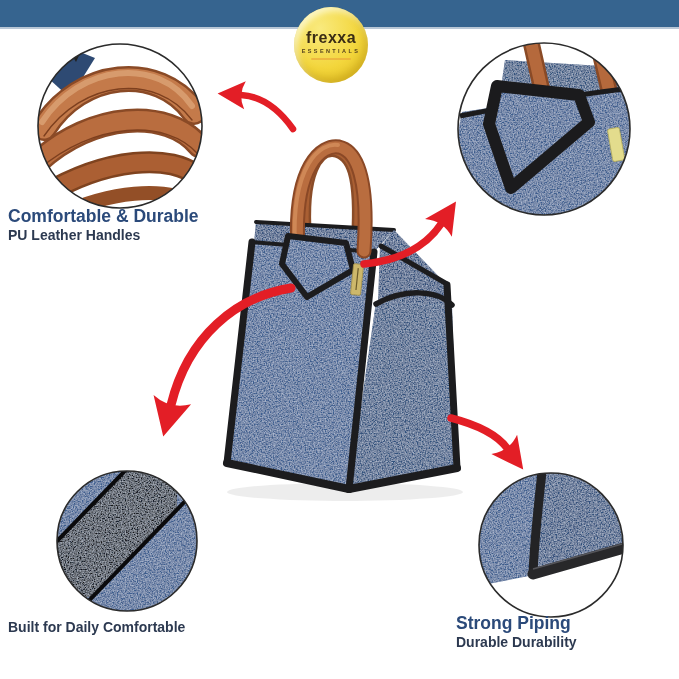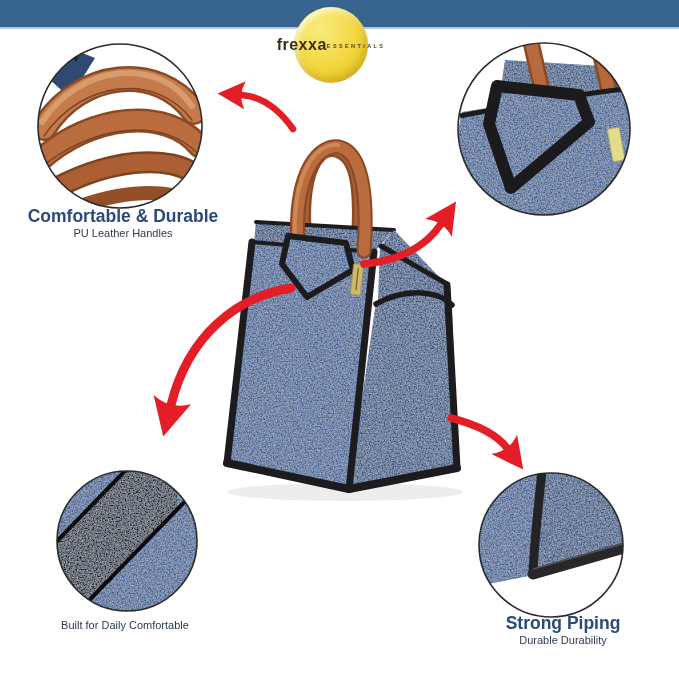--- a/index.html
+++ b/index.html
@@ -8,30 +8,30 @@
     font-family:"Liberation Sans", sans-serif;
   }
   .topbar{
     position:absolute;left:0;top:0;width:679px;height:27px;
     background:#36648f;border-bottom:2px solid #b9c7d6;
   }
   .logo{
     position:absolute;left:294px;top:7px;width:74px;height:76px;border-radius:50%;
     background:radial-gradient(circle at 35% 28%, #f9ea7e 0%, #f3d63c 55%, #e7c322 100%);
     box-shadow:inset -3px -5px 8px rgba(176,138,10,0.45), inset 3px 4px 6px rgba(255,255,230,0.8);
-    display:flex;align-items:center;justify-content:center;
+    display:flex;flex-direction:column;align-items:center;justify-content:center;
     text-align:center;
   }
   .logo-name{font-size:16px;font-weight:700;color:#3a2c15;letter-spacing:0.5px;line-height:1;}
   .logo-tagline{font-size:5.5px;font-weight:700;color:#53401d;letter-spacing:2.4px;margin-top:3px;line-height:1;}
   .logo-underline{width:40px;height:2px;background:#e9a43b;opacity:.65;border-radius:2px;margin-top:3px;}
   .scene{position:absolute;left:0;top:0;width:679px;height:679px;}
-  .caption{position:absolute;text-align:center;}
+  .caption{position:absolute;}
   .cap-title{font-size:17.5px;font-weight:700;color:#2b4a7a;line-height:1.15;}
-  .cap-sub{font-size:11px;font-weight:400;color:#2c3950;line-height:1.2;margin-top:1px;}
+  .cap-sub{font-size:14px;font-weight:700;color:#2c3950;line-height:1.2;margin-top:1px;}
 </style>
 </head>
 <body>
 
 <div class="stage">
 
   <div class="topbar"></div>
 
   <svg class="scene" viewBox="0 0 679 679" xmlns="http://www.w3.org/2000/svg">
     <defs>

